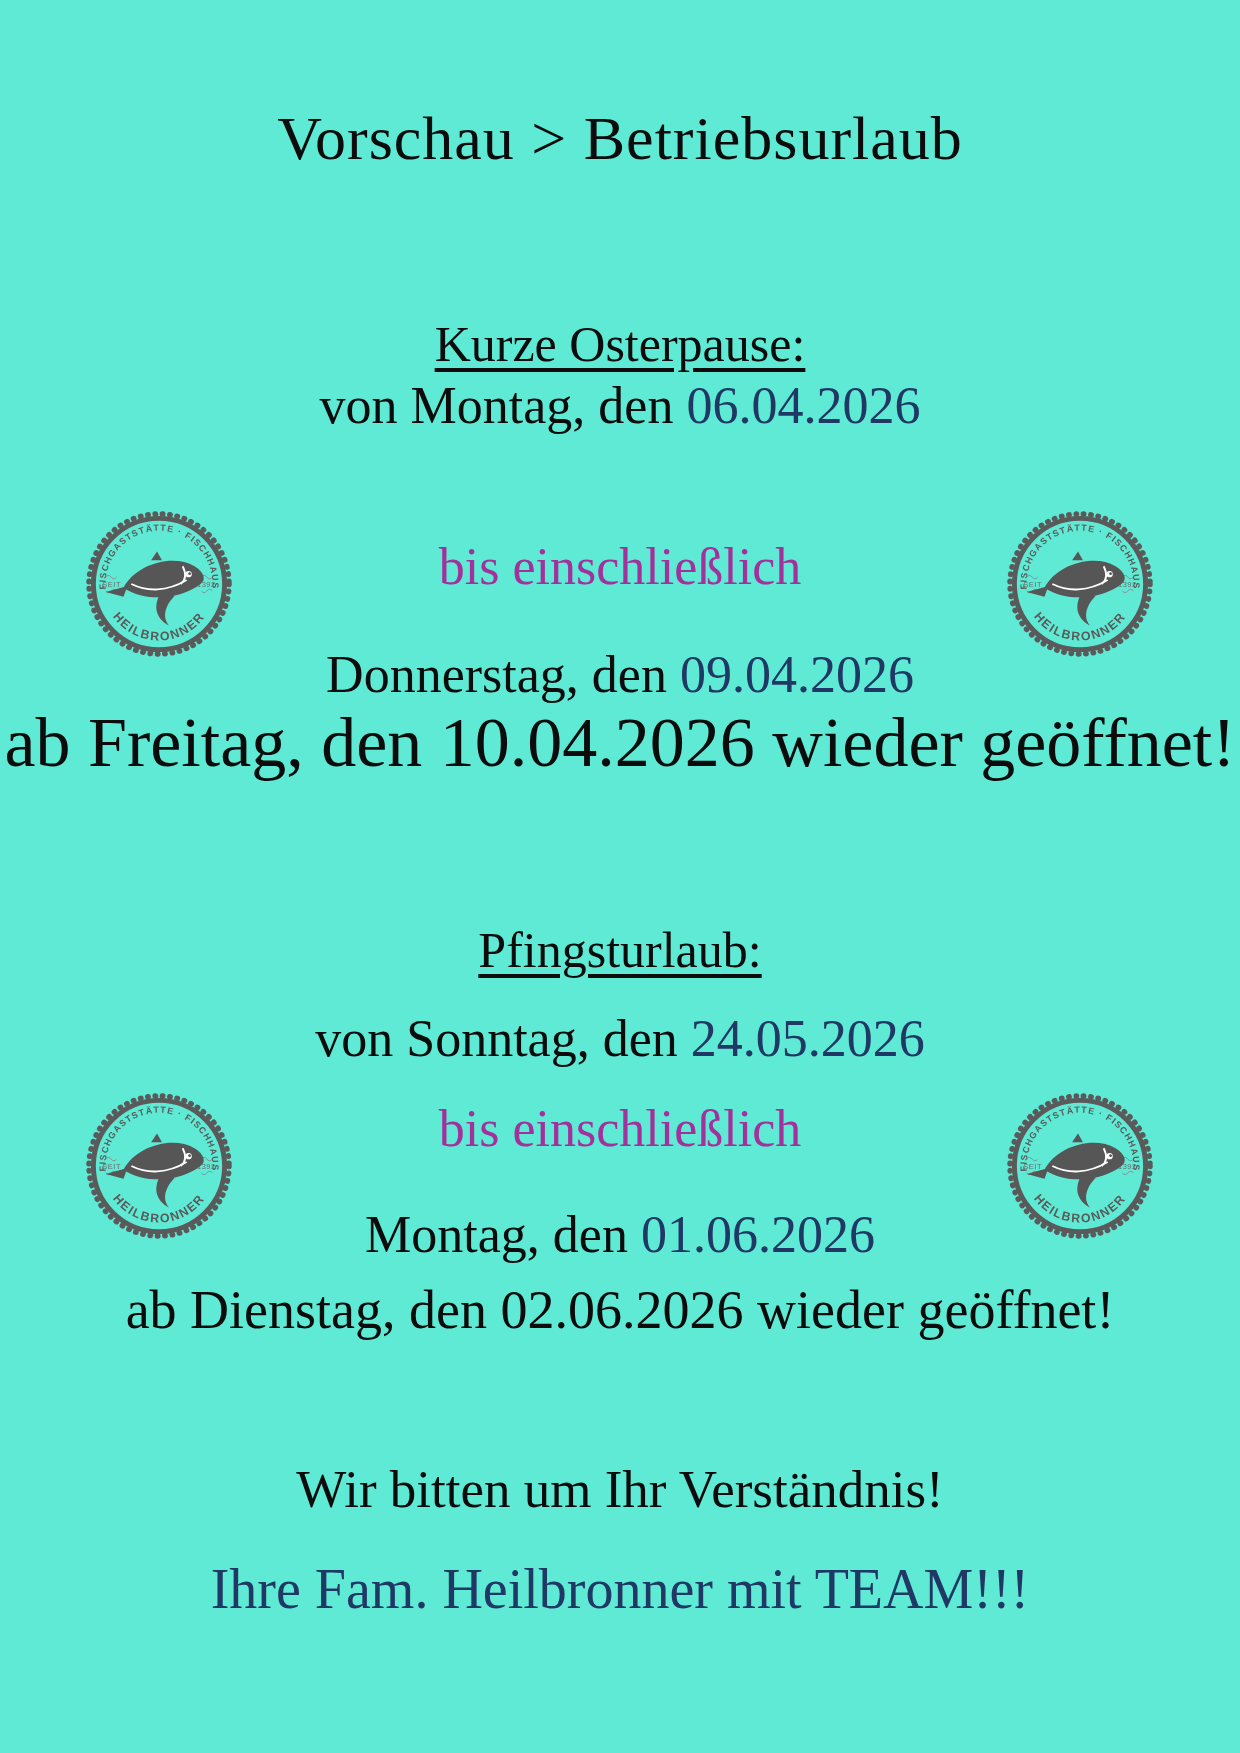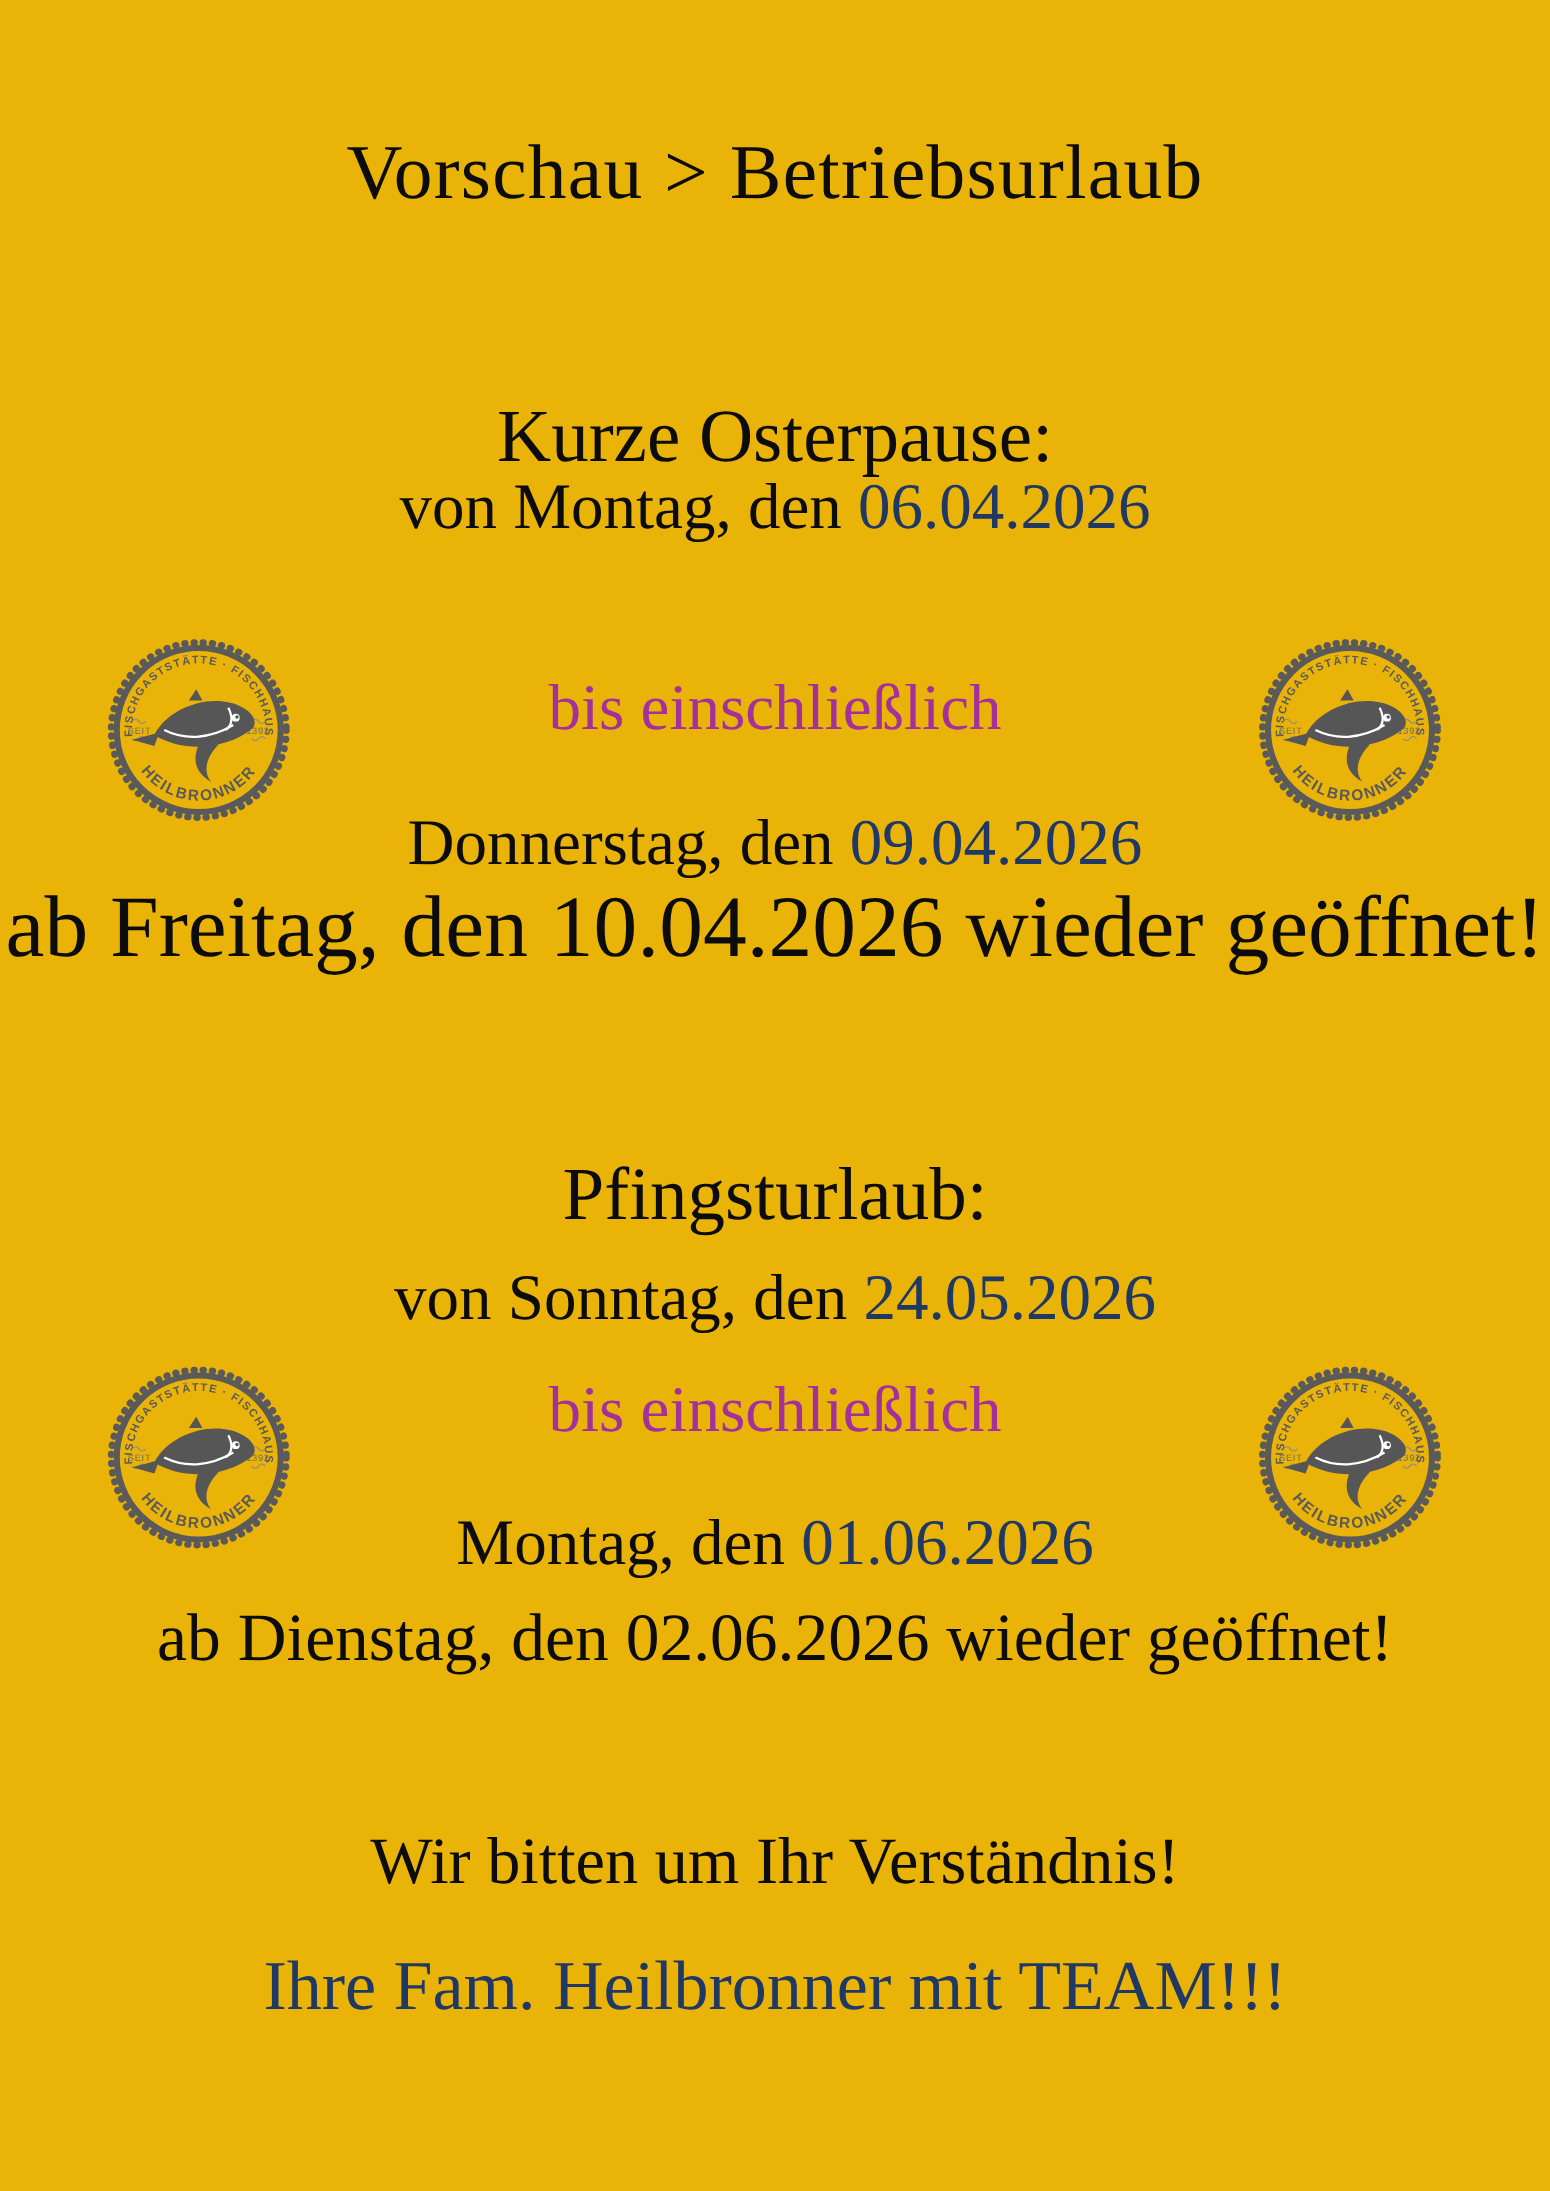--- a/index.html
+++ b/index.html
@@ -1,33 +1,34 @@
 <!DOCTYPE html>
 <html><head>
 <meta charset="utf-8">
 <style>
   html,body{margin:0;padding:0;background:#ffffff;}
   .page{
     position:relative;
     width:1240px;height:1753px;
     margin:0 auto;
-    background:#eab308;
+    background:#5eead4;
     font-family:"Liberation Serif","DejaVu Serif",serif;
     color:#0c0c0c;
     overflow:hidden;
   }
   .line{
     position:absolute;left:0;right:0;
     text-align:center;
     white-space:nowrap;
     line-height:1.05;
   }
   .title{top:106px;font-size:62px;letter-spacing:1px;}
   .heading{
-    font-size:60px;
+    font-size:50px;
+    text-decoration:underline;
     text-decoration-thickness:3.5px;
     text-underline-offset:7px;
   }
   .h1pos{top:318px;}
   .h2pos{top:924px;}
   .body-line{font-size:52px;}
   .von1{top:379px;}
   .bis1{top:540px;}
   .to1{top:648px;}
   .re1{top:706px;font-size:70px;}

